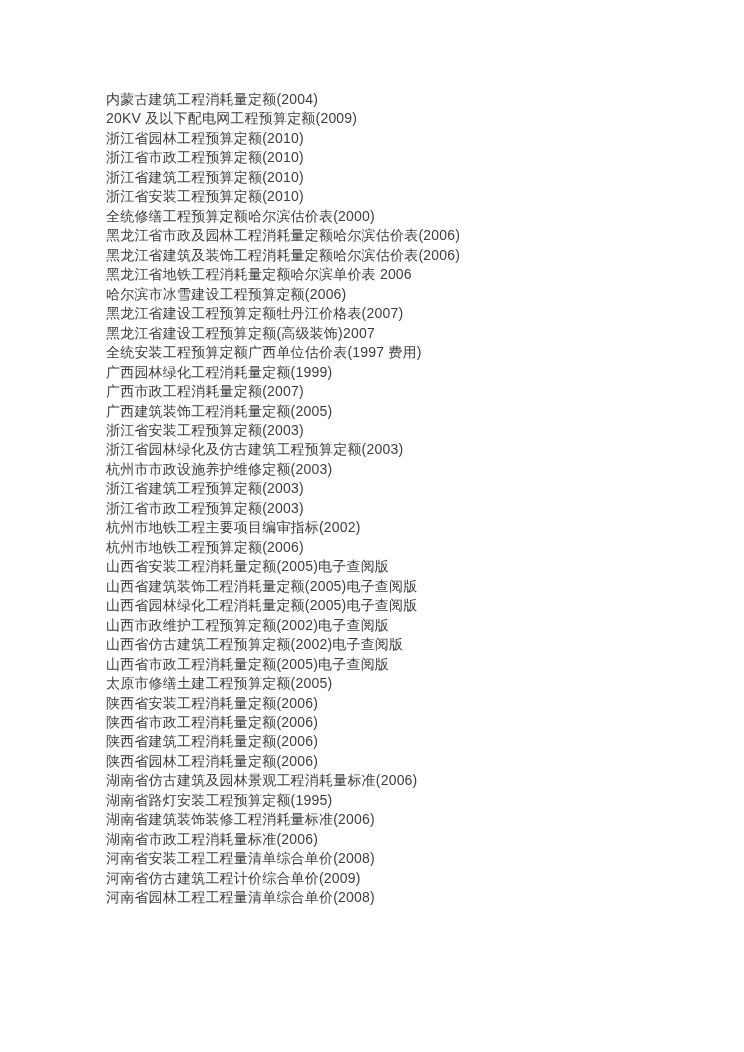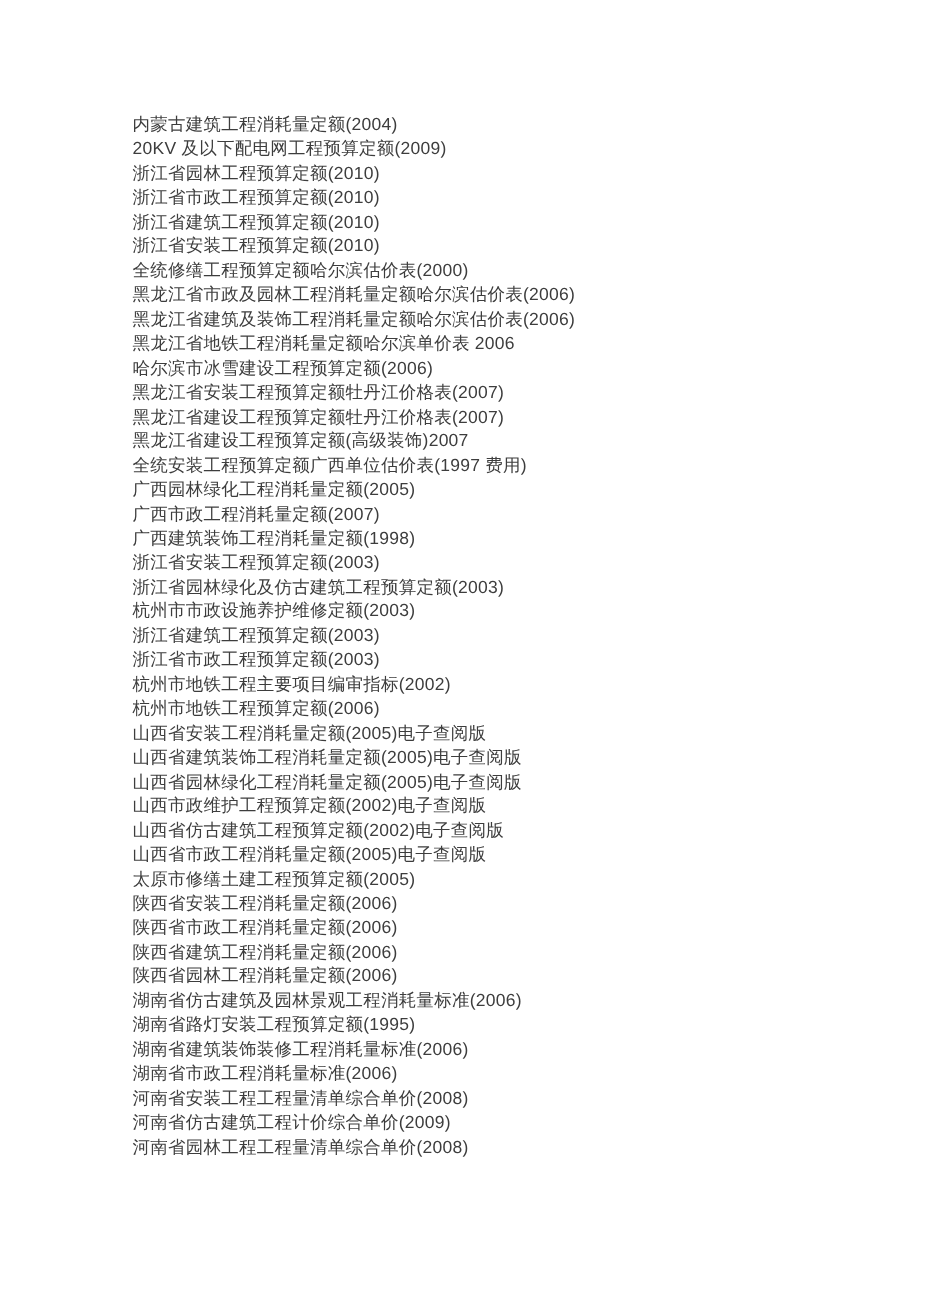--- a/index.html
+++ b/index.html
@@ -46,27 +46,26 @@
       <div class="line">20KV 及以下配电网工程预算定额(2009)</div>
       <div class="line">浙江省园林工程预算定额(2010)</div>
       <div class="line">浙江省市政工程预算定额(2010)</div>
       <div class="line">浙江省建筑工程预算定额(2010)</div>
       <div class="line">浙江省安装工程预算定额(2010)</div>
       <div class="line">全统修缮工程预算定额哈尔滨估价表(2000)</div>
       <div class="line">黑龙江省市政及园林工程消耗量定额哈尔滨估价表(2006)</div>
       <div class="line">黑龙江省建筑及装饰工程消耗量定额哈尔滨估价表(2006)</div>
       <div class="line">黑龙江省地铁工程消耗量定额哈尔滨单价表 2006</div>
       <div class="line">哈尔滨市冰雪建设工程预算定额(2006)</div>
-      <div class="line">黑龙江省安装工程预算定额牡丹江价格表(2007)</div>
       <div class="line">黑龙江省建设工程预算定额牡丹江价格表(2007)</div>
       <div class="line">黑龙江省建设工程预算定额(高级装饰)2007</div>
       <div class="line">全统安装工程预算定额广西单位估价表(1997 费用)</div>
-      <div class="line">广西园林绿化工程消耗量定额(2005)</div>
+      <div class="line">广西园林绿化工程消耗量定额(1999)</div>
       <div class="line">广西市政工程消耗量定额(2007)</div>
-      <div class="line">广西建筑装饰工程消耗量定额(1998)</div>
+      <div class="line">广西建筑装饰工程消耗量定额(2005)</div>
       <div class="line">浙江省安装工程预算定额(2003)</div>
       <div class="line">浙江省园林绿化及仿古建筑工程预算定额(2003)</div>
       <div class="line">杭州市市政设施养护维修定额(2003)</div>
       <div class="line">浙江省建筑工程预算定额(2003)</div>
       <div class="line">浙江省市政工程预算定额(2003)</div>
       <div class="line">杭州市地铁工程主要项目编审指标(2002)</div>
       <div class="line">杭州市地铁工程预算定额(2006)</div>
       <div class="line">山西省安装工程消耗量定额(2005)电子查阅版</div>
       <div class="line">山西省建筑装饰工程消耗量定额(2005)电子查阅版</div>
       <div class="line">山西省园林绿化工程消耗量定额(2005)电子查阅版</div>

